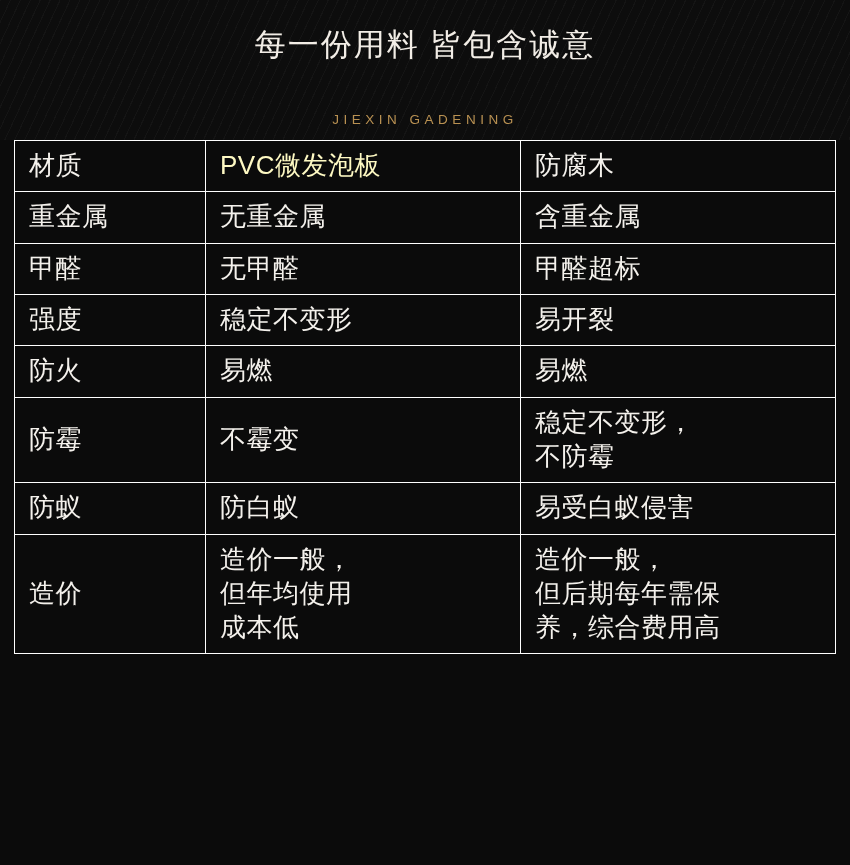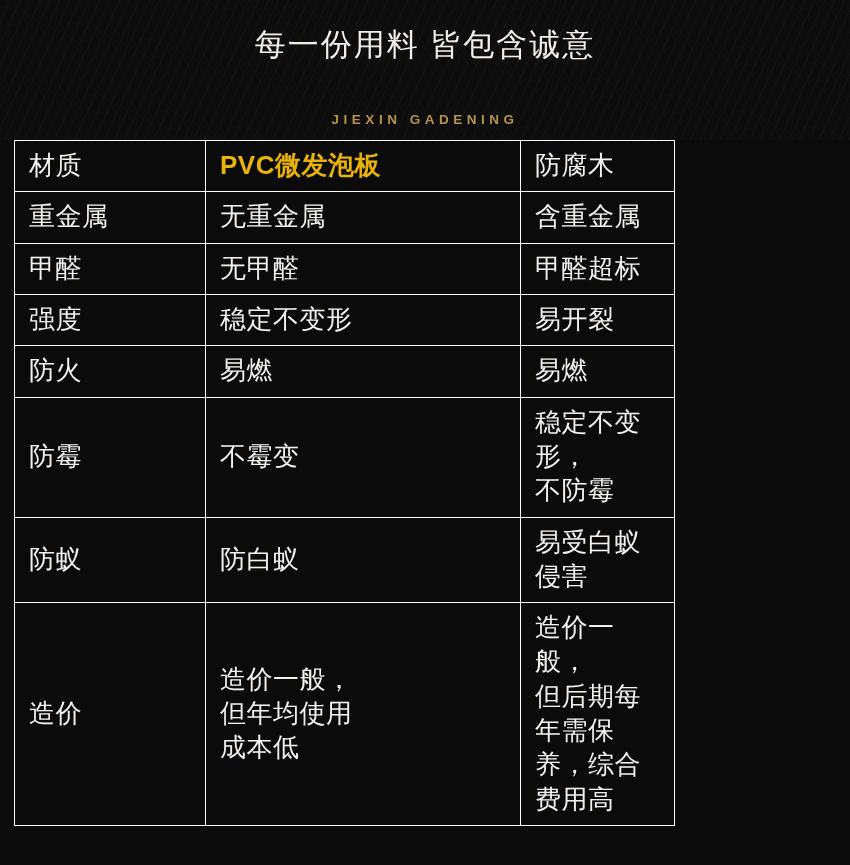--- a/index.html
+++ b/index.html
@@ -42,36 +42,36 @@
     font-weight: 500;
     line-height: 1.2;
     text-align: center;
     white-space: pre;
   }
   .header-sub {
     margin-top: 16px;
     color: #b99152;
     font-size: 13.5px;
     letter-spacing: 4.5px;
-    font-weight: 700;
+    font-weight: 400;
     text-align: center;
   }
   .header-rule {
     margin-top: 12px;
     width: 36px;
     height: 3px;
     background: #b08a4a;
   }
   
   .table-wrap {
     padding: 0 14px;
     box-sizing: border-box;
   }
   table.compare {
-    width: 661px;
+    width: 822px;
     border-collapse: collapse;
     table-layout: fixed;
     background: #0b0b0b;
   }
   table.compare td {
     border: 1px solid #ffffff;
     vertical-align: middle;
     padding: 7px 10px 9px 14px;
     color: #f4f1ec;
     font-size: 26px;
@@ -80,22 +80,22 @@
     letter-spacing: 0.5px;
   }
   .col-label { width: 166px; }
   .col-a { width: 290px; }
   .col-b { width: auto; margin-left: 34px; }
   td.cell-a {
     color: #ea1b17;
     font-weight: 700;
   }
   td.cell-a.plain {
-    color: #eab308;
-    font-weight: 700;
+    color: #fef9c3;
+    font-weight: 400;
   }
   td.head {
     font-weight: 400;
   }
   .multi {
     white-space: pre-line;
   }
 </style>
 </head>
 <body>

